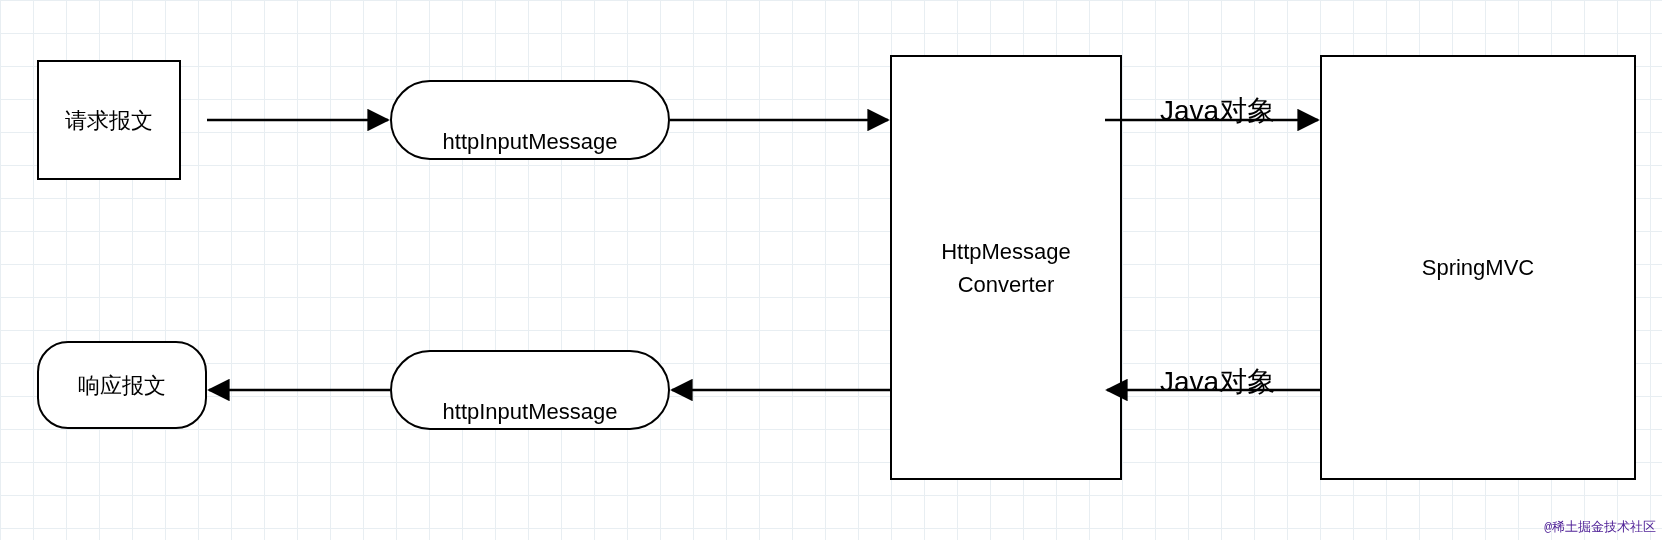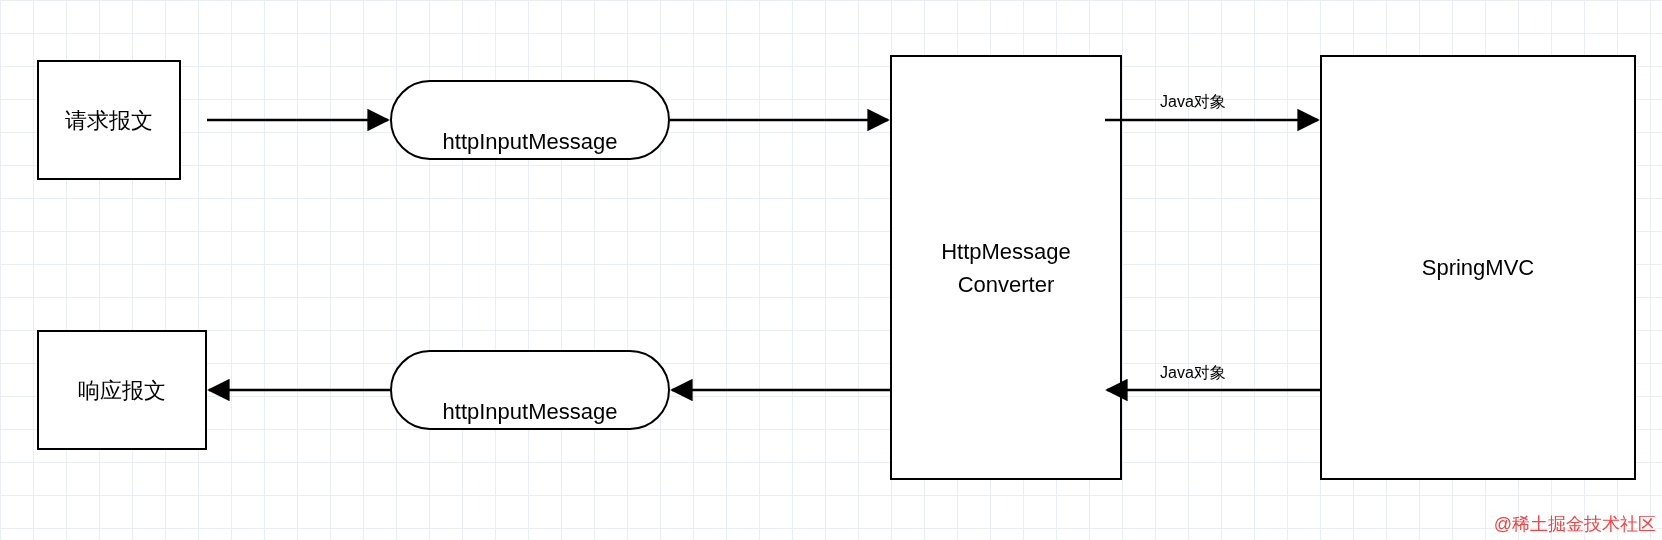--- a/index.html
+++ b/index.html
@@ -24,38 +24,38 @@
     background:#fff;
     display:flex;align-items:center;justify-content:center;
     text-align:center;
     font-size:22px;
     line-height:1.5;
     box-sizing:border-box;
   }
   .pill{border-radius:40px;align-items:flex-end;}
   .watermark{
     position:absolute;right:6px;bottom:4px;
-    color:#ef4444;font-size:18px;
-    font-family:Liberation Sans, sans-serif;
+    color:#4c1d95;font-size:13px;
+    font-family:Liberation Mono, monospace;
   }
   svg.arrows{position:absolute;inset:0;width:1662px;height:540px;pointer-events:none;}
   .edge-label{
-    position:absolute;font-size:16px;background:transparent;
+    position:absolute;font-size:28px;background:transparent;
   }
 </style>
 </head>
 <body>
 
 <div class="grid"></div>
 
 <div class="node" style="left:37px;top:60px;width:144px;height:120px;">
   <span>请求报文</span>
 </div>
 
-<div class="node" style="left:37px;top:330px;width:170px;height:120px;">
+<div class="node" style="left:37px;top:341px;width:170px;height:88px;border-radius:31px;">
   <span>响应报文</span>
 </div>
 
 <div class="node pill" style="left:390px;top:80px;width:280px;height:80px;">
   <span>httpInputMessage</span>
 </div>
 
 <div class="node pill" style="left:390px;top:350px;width:280px;height:80px;">
   <span>httpInputMessage</span>
 </div>

